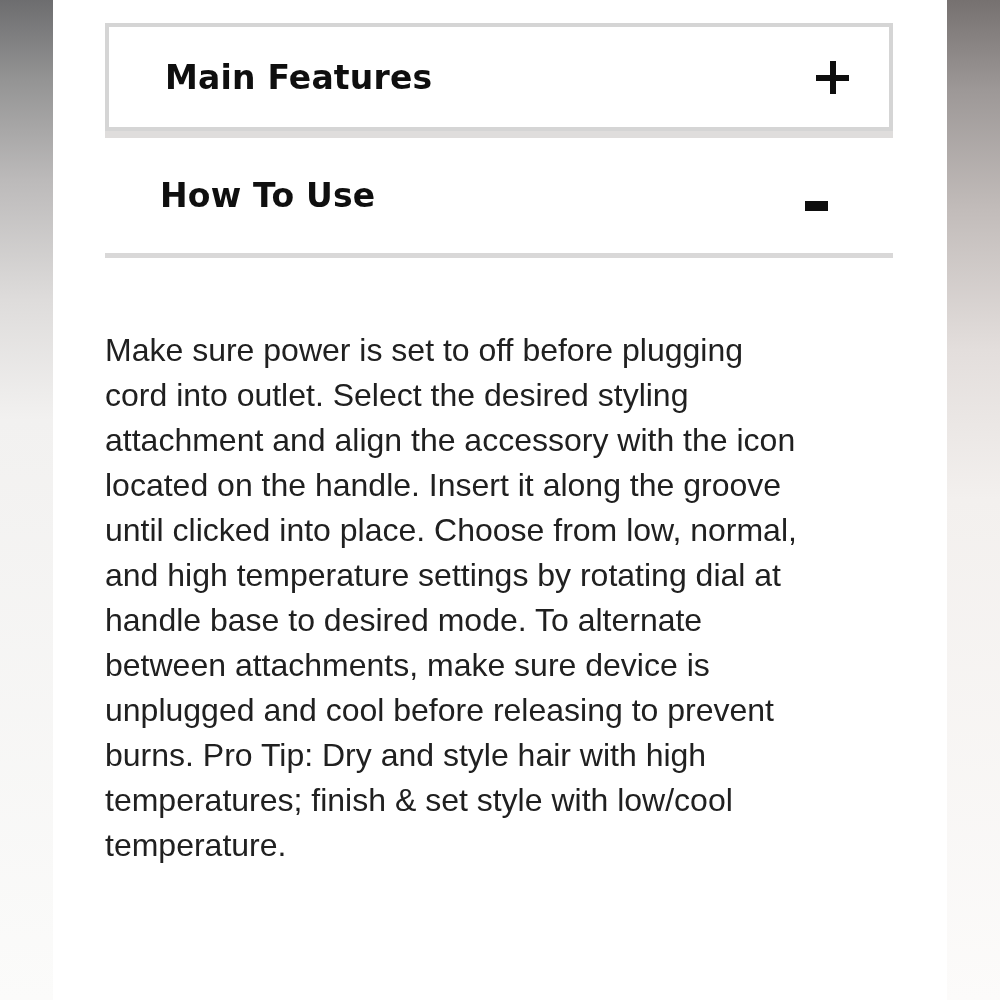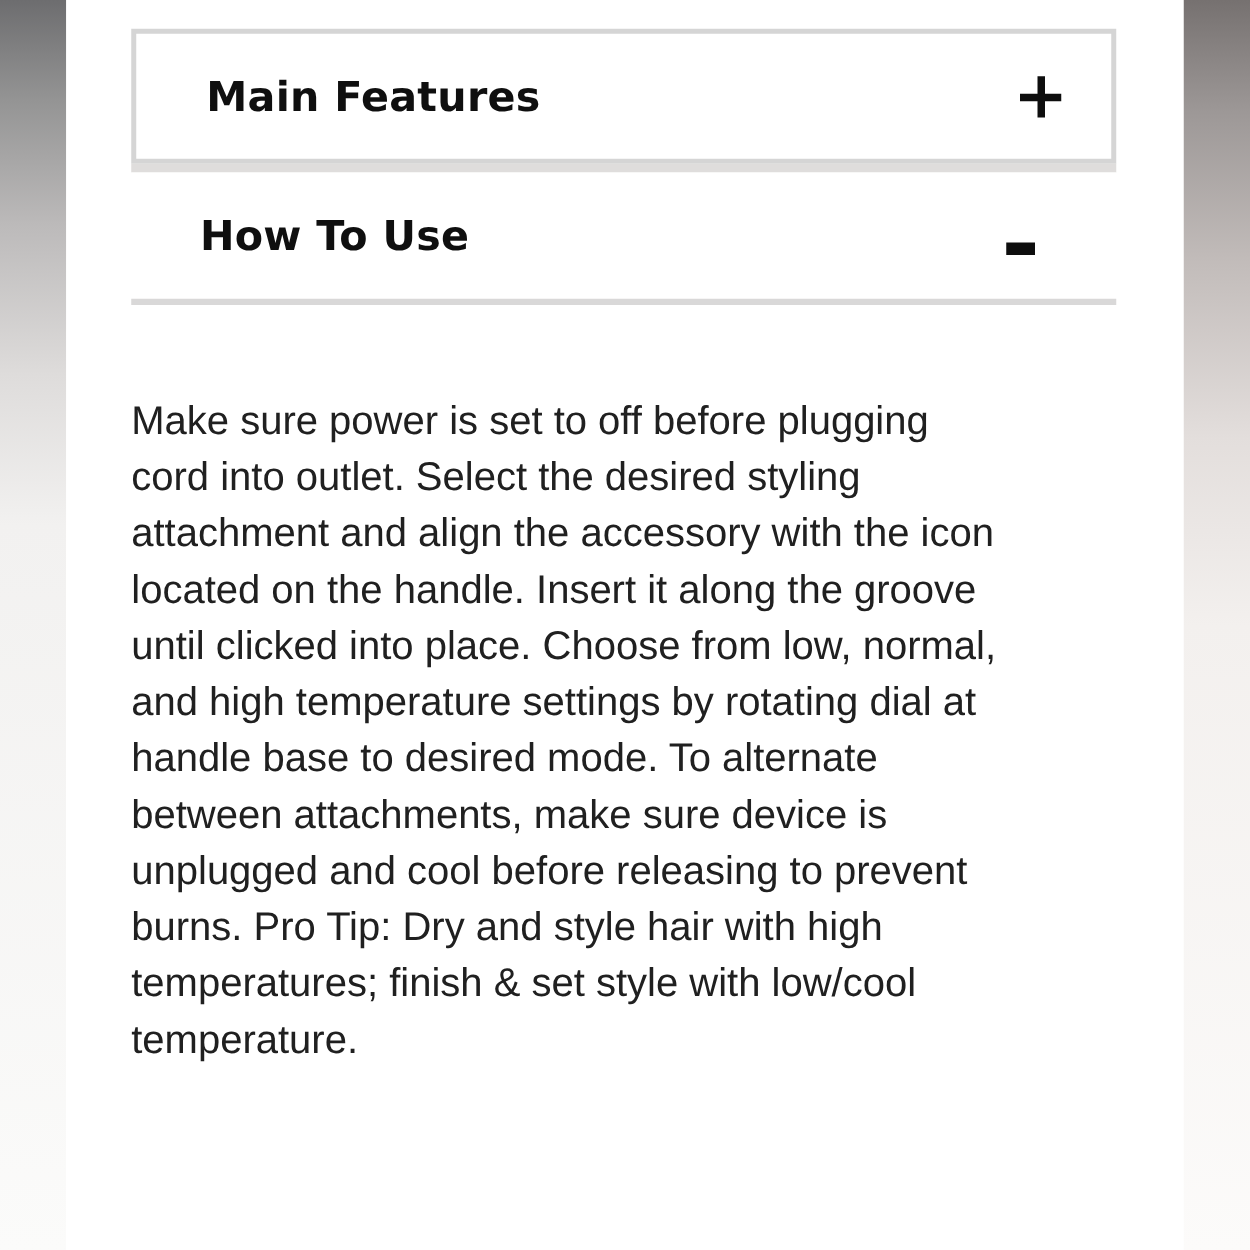--- a/index.html
+++ b/index.html
@@ -43,21 +43,21 @@
     align-items: center;
     justify-content: space-between;
     padding: 0 40px 0 56px;
     cursor: pointer;
   }
   .acc-separator {
     height: 7px;
     background: #dfdddc;
   }
   .acc-item-expanded {
-    height: 101px;
+    height: 115px;
     display: flex;
     align-items: center;
     justify-content: space-between;
     padding: 0 65px 0 55px;
     background: #ffffff;
     cursor: pointer;
   }
   .acc-divider {
     height: 5px;
     background: #d9d8d8;

